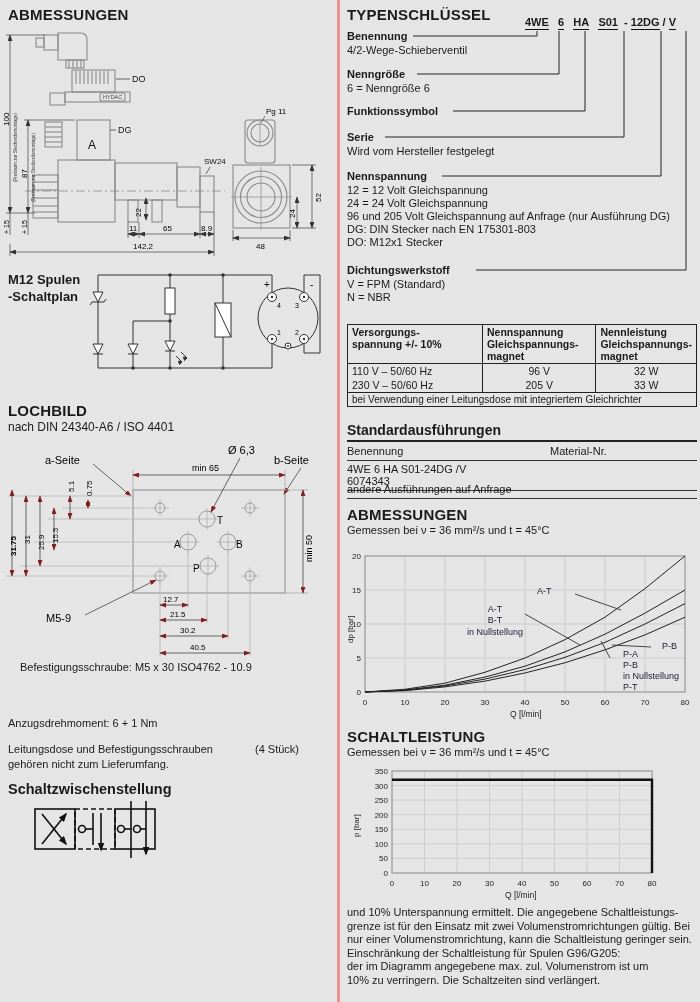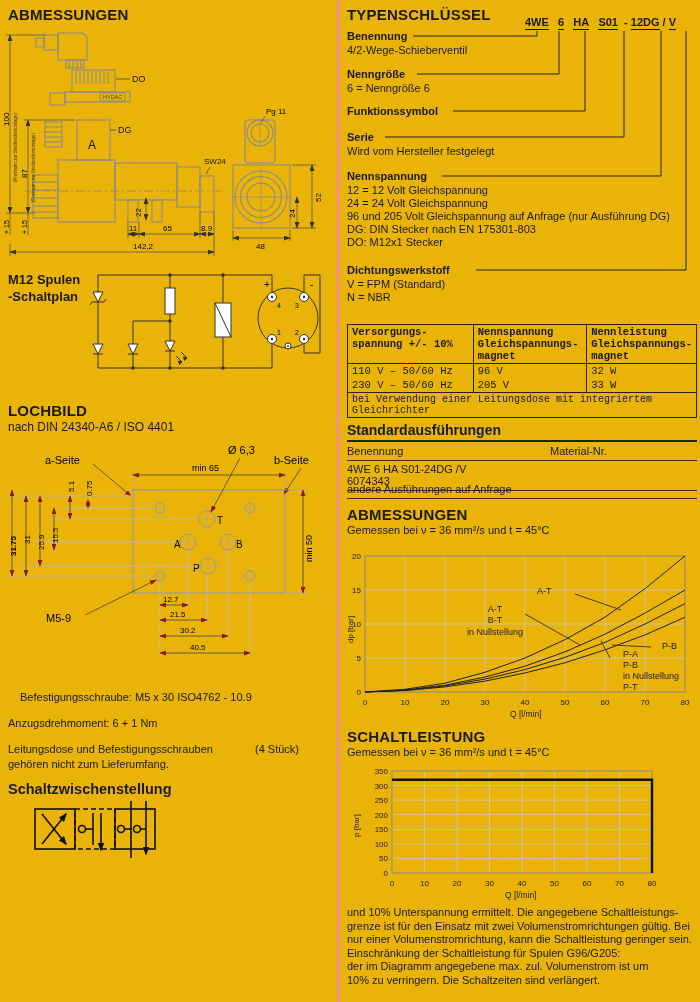--- a/index.html
+++ b/index.html
@@ -1,30 +1,30 @@
 <!DOCTYPE html>
 <html><head>
 <meta charset="utf-8">
 <style>
   html,body{margin:0;padding:0;background:#fff;}
-  #page{position:relative;width:700px;height:1002px;background:#eab308;overflow:hidden;
+  #page{position:relative;width:700px;height:1002px;background:#e5e5e5;overflow:hidden;
         font-family:"Liberation Sans","DejaVu Sans",sans-serif;color:#1a1a1a;}
   .abs{position:absolute;}
   .h1{font-size:15px;font-weight:bold;letter-spacing:.2px;}
   .h2{font-size:14px;font-weight:bold;}
   .txt{font-size:11px;}
   .txt12{font-size:12px;}
   .txt13{font-size:13px;font-weight:bold;}
   .bold{font-weight:bold;}
   .code{font-size:11px;font-weight:bold;}
   .code u,.u{ text-decoration:none;border-bottom:1.5px solid #111;padding-bottom:1px;}
   table.vt{border-collapse:collapse;width:350px;font-size:10.5px;}
   table.vt td,table.vt th{border:1px solid #222;padding:1px 4px;vertical-align:top;text-align:left;font-weight:normal;}
   table.vt .hd{font-weight:bold;line-height:12px;}
-  table.vt .c{}
+  table.vt .c{text-align:center;}
   table.vt .fn{font-size:10px;border-top:1px solid #222;}
   .std-row{display:flex;font-size:11px;border-bottom:1px solid #333;padding:2px 0 3px 0;width:350px;}
   .std-c1{width:203px;}
   svg text{font-family:"Liberation Sans","DejaVu Sans",sans-serif;}
   .divider{background:#f29090;}
 </style>
 </head>
 <body>
 
 <div id="page">
@@ -346,21 +346,21 @@
       <line x1="160" y1="180" x2="207" y2="180" marker-start="url(#ra)" marker-end="url(#ra)"></line>
       <line x1="160" y1="196" x2="228" y2="196" marker-start="url(#ra)" marker-end="url(#ra)"></line>
       <line x1="160" y1="213" x2="250" y2="213" marker-start="url(#ra)" marker-end="url(#ra)"></line>
     </g>
     <text x="163" y="162" font-size="8">12.7</text>
     <text x="170" y="177" font-size="8">21.5</text>
     <text x="180" y="193" font-size="8">30.2</text>
     <text x="190" y="210" font-size="8">40.5</text>
   </svg>
 
-  <div class="abs txt" style="left:8px;top:691px;padding-left:12px;">Befestigungsschraube: M5 x 30 ISO4762 - 10.9</div>
+  <div class="abs txt" style="left:8px;top:661px;padding-left:12px;">Befestigungsschraube: M5 x 30 ISO4762 - 10.9</div>
   <div class="abs txt" style="left:8px;top:717px;">Anzugsdrehmoment: 6 + 1 Nm</div>
   <div class="abs txt" style="left:8px;top:743px;">Leitungsdose und Befestigungsschrauben</div>
   <div class="abs txt" style="left:255px;top:743px;">(4 Stück)</div>
   <div class="abs txt" style="left:8px;top:758px;">gehören nicht zum Lieferumfang.</div>
 
   <div class="abs h2" style="left:8px;top:781px;font-size:14.5px;">Schaltzwischenstellung</div>
   <svg class="abs" style="left:20px;top:800px;" width="180" height="70">
     <defs>
       <marker id="va" markerWidth="9" markerHeight="7" refX="7.5" refY="3.5" orient="auto-start-reverse" markerUnits="userSpaceOnUse">
           <path d="M0,0L9,3.5L0,7Z" fill="#111"></path>
@@ -418,21 +418,21 @@
   <div class="abs txt bold" style="left:347px;top:170px;">Nennspannung</div>
   <div class="abs txt" style="left:347px;top:184px;">12 = 12 Volt Gleichspannung</div>
   <div class="abs txt" style="left:347px;top:197px;">24 = 24 Volt Gleichspannung</div>
   <div class="abs txt" style="left:347px;top:210px;">96 und 205 Volt Gleichspannung auf Anfrage (nur Ausführung DG)</div>
   <div class="abs txt" style="left:347px;top:223px;">DG: DIN Stecker nach EN 175301-803</div>
   <div class="abs txt" style="left:347px;top:236px;text-align:right;">DO: M12x1 Stecker</div>
   <div class="abs txt bold" style="left:347px;top:264px;">Dichtungswerkstoff</div>
   <div class="abs txt" style="left:347px;top:278px;">V = FPM (Standard)</div>
   <div class="abs txt" style="left:347px;top:291px;">N = NBR</div>
 
-  <table class="vt abs" style="left:347px;top:324px;font-family:Liberation Mono, monospace;">
+  <table class="vt abs" style="left:347px;top:324px;">
     <tbody>
         <tr>
       <th class="hd" style="width:133px;">
         <div>Versorgungs-</div>
         <div>spannung   +/- 10%</div>
       </th>
       <th class="hd" style="width:106px;">
         <div>Nennspannung</div>
         <div>Gleichspannungs-</div>
         <div>magnet</div>

